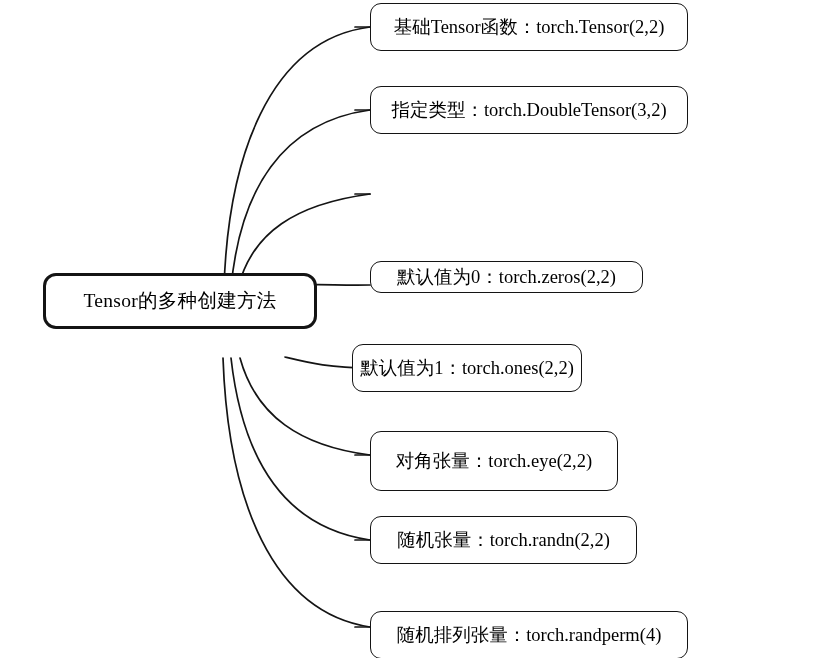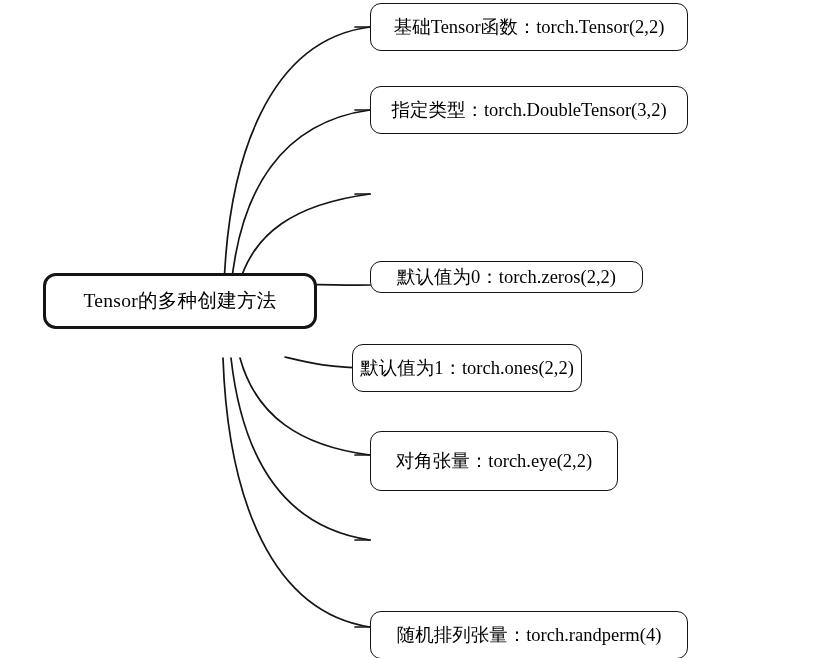--- a/index.html
+++ b/index.html
@@ -93,18 +93,21 @@
   </div>
 
   <div class="node node-child" style="left:352px; top:344px; width:230px; height:48px;">
     <span class="node-label">默认值为1：torch.ones(2,2)</span>
   </div>
 
   <div class="node node-child" style="left:370px; top:431px; width:248px; height:60px;">
     <span class="node-label">对角张量：torch.eye(2,2)</span>
   </div>
 
+  <div class="node node-child" style="left:370px; top:516px; width:267px; height:48px;">
+    <span class="node-label">随机张量：torch.randn(2,2)</span>
+  </div>
 
   <div class="node node-child" style="left:370px; top:603px; width:318px; height:48px;margin-top:8px;">
     <span class="node-label">随机排列张量：torch.randperm(4)</span>
   </div>
 
 </div>
 
 </body></html>

